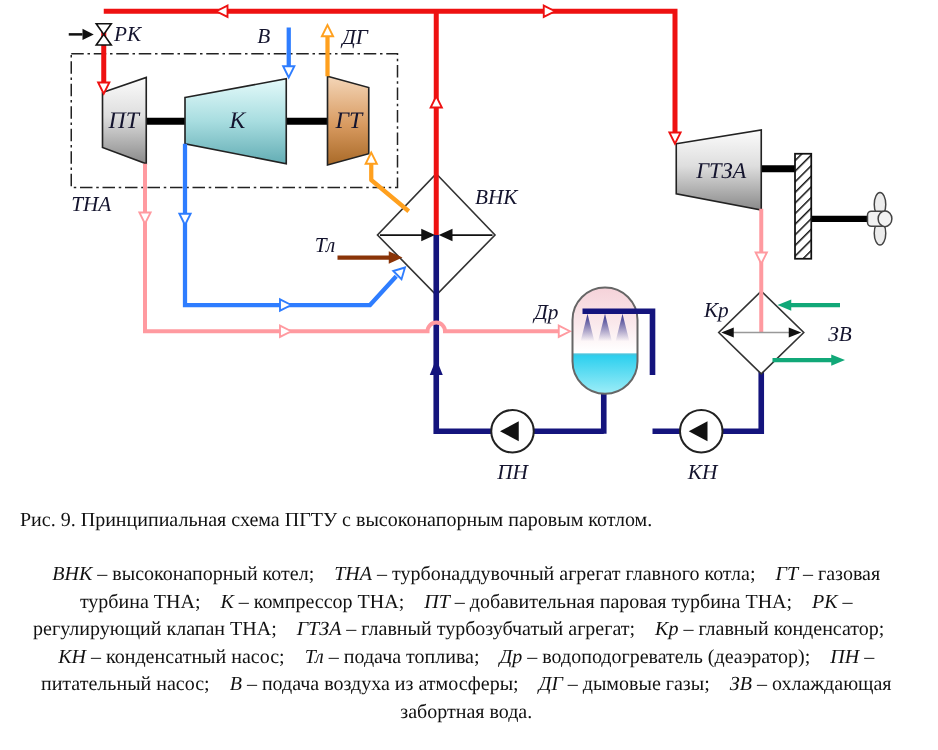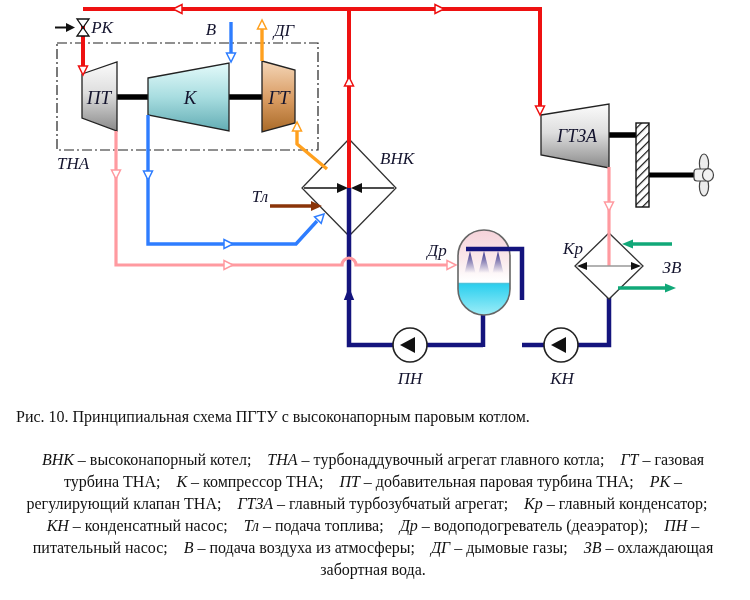--- a/index.html
+++ b/index.html
@@ -208,15 +208,15 @@
     <div class="dlabel" style="left:397px;top:158px;">ВНК</div>
     <div class="dlabel" style="left:260px;top:196px;">Тл</div>
     <div class="dlabel med" style="left:577px;top:136px;">ГТЗА</div>
     <div class="dlabel" style="left:437px;top:250px;">Др</div>
     <div class="dlabel" style="left:573px;top:248px;">Кр</div>
     <div class="dlabel" style="left:672px;top:267px;">ЗВ</div>
     <div class="dlabel" style="left:410px;top:378px;">ПН</div>
     <div class="dlabel" style="left:562px;top:378px;">КН</div>
   </div>
 
-  <div id="caption">Рис. 10. Принципиальная схема ПГТУ с высоконапорным паровым котлом.</div>
+  <div id="caption">Рис. 9. Принципиальная схема ПГТУ с высоконапорным паровым котлом.</div>
   <div id="legend"><i>ВНК</i><span> – высоконапорный котел;</span>&nbsp; &nbsp; <i>ТНА</i><span> – турбонаддувочный агрегат главного котла;</span>&nbsp; &nbsp; <i>ГТ</i><span> – газовая турбина ТНА;</span>&nbsp; &nbsp; <i>К</i><span> – компрессор ТНА;</span>&nbsp; &nbsp; <i>ПТ</i><span> – добавительная паровая турбина ТНА;</span>&nbsp; &nbsp; <i>РК</i><span> – регулирующий клапан ТНА;</span>&nbsp; &nbsp; <i>ГТЗА</i><span> – главный турбозубчатый агрегат;</span>&nbsp; &nbsp; <i>Кр</i><span> – главный конденсатор;</span>&nbsp; &nbsp; <i>КН</i><span> – конденсатный насос;</span>&nbsp; &nbsp; <i>Тл</i><span> – подача топлива;</span>&nbsp; &nbsp; <i>Др</i><span> – водоподогреватель (деаэратор);</span>&nbsp; &nbsp; <i>ПН</i><span> – питательный насос;</span>&nbsp; &nbsp; <i>В</i><span> – подача воздуха из атмосферы;</span>&nbsp; &nbsp; <i>ДГ</i><span> – дымовые газы;</span>&nbsp; &nbsp; <i>ЗВ</i><span> – охлаждающая забортная вода.</span></div>
 </div>
 
 </body></html>

